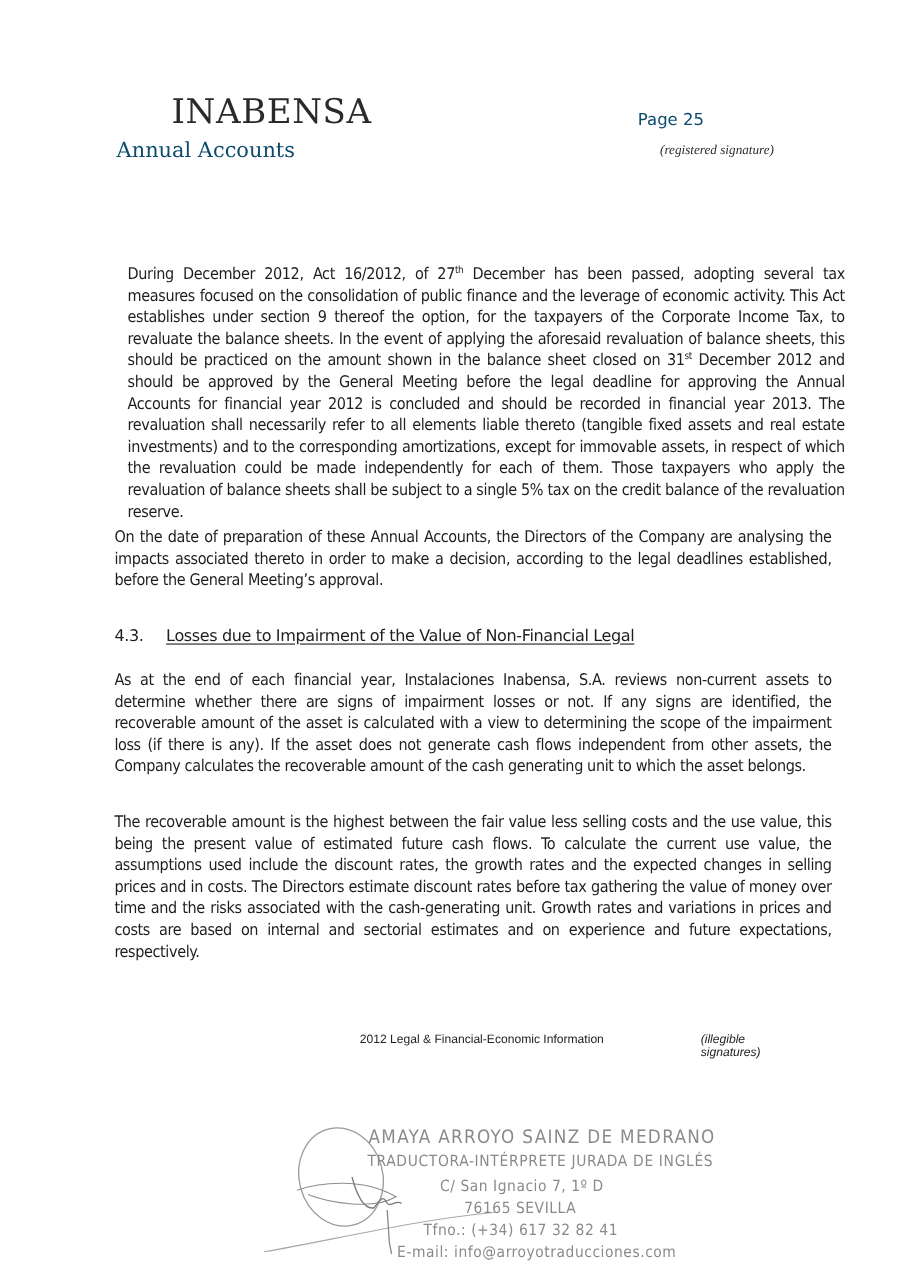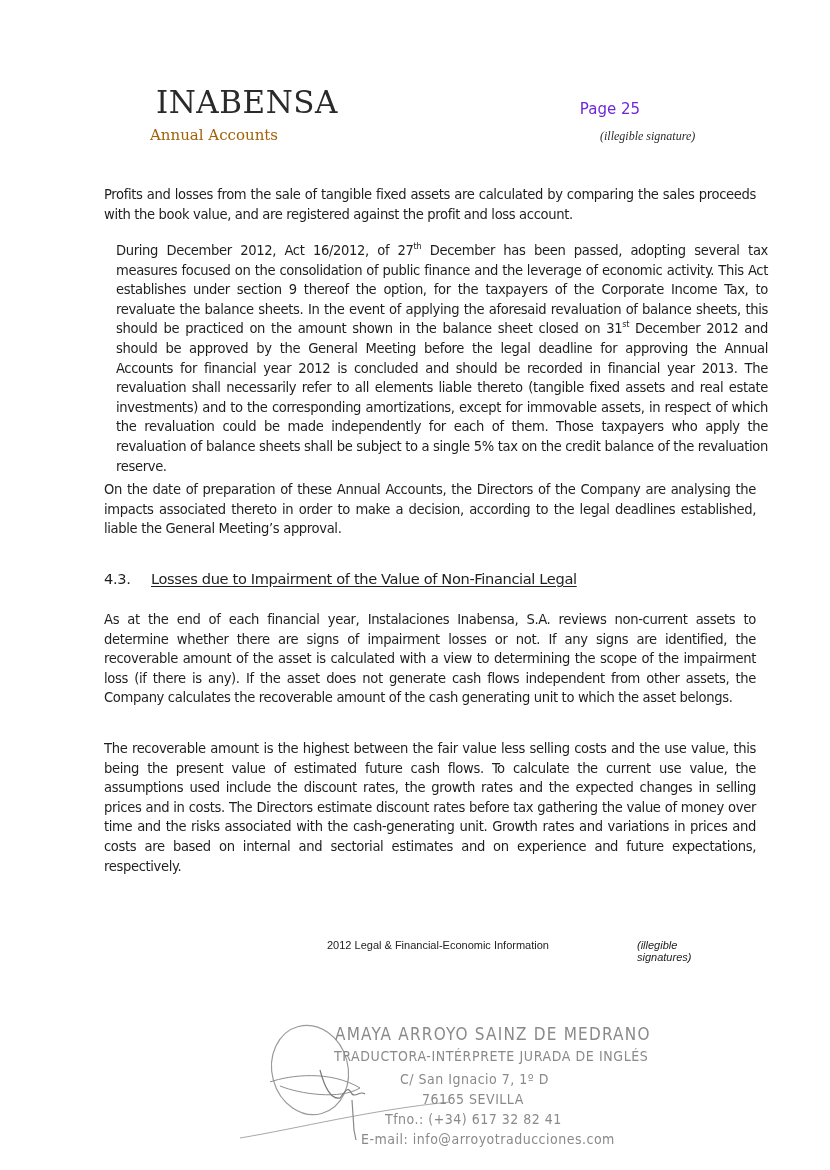--- a/index.html
+++ b/index.html
@@ -1,21 +1,21 @@
 <!DOCTYPE html>
 <html><head>
 <meta charset="utf-8">
 <style>
   html, body { margin: 0; padding: 0; background: #ffffff; }
   body { width: 830px; height: 1170px; position: relative; overflow: hidden; color: #1e1e1e; }
   .page { position: absolute; left: 0; top: 0; width: 716px; height: 1170px; background: #ffffff; }
 
   .logo { position: absolute; left: 156px; top: 84px; font-family: "DejaVu Serif", serif; font-size: 31px; letter-spacing: 0.5px; color: #2a2a2a; font-weight: normal; }
-  .subtitle { position: absolute; left: 106px; top: 126px; font-family: "DejaVu Serif", serif; font-size: 15px; color: #a16207; margin-left: 44px; }
-  .page-num { position: absolute; right: 76px; top: 100px; font-family: "DejaVu Sans", sans-serif; font-size: 15px; color: #6d28d9; }
+  .subtitle { position: absolute; left: 106px; top: 126px; font-family: "DejaVu Serif", serif; font-size: 19px; color: #0c4a6e; }
+  .page-num { position: absolute; right: 76px; top: 100px; font-family: "DejaVu Sans", sans-serif; font-size: 15px; color: #0c4a6e; }
   .sig-top { position: absolute; left: 600px; top: 129px; font-family: "Liberation Serif", serif; font-style: italic; font-size: 12px; color: #2a2a2a; }
 
   .body-text { position: absolute; left: 104px; width: 652px; font-family: "DejaVu Sans Condensed", "DejaVu Sans", sans-serif; font-stretch: condensed; font-size: 14.6px; line-height: 19.6px; text-align: justify; color: #1e1e1e; margin: 0; letter-spacing: -0.35px; }
   .body-text sup { font-size: 9px; line-height: 0; vertical-align: super; }
 
   .p1 { top: 184px; }
   .p2 { top: 240px; margin-left: 12px; }
   .p3 { top: 479px; }
   .heading { position: absolute; left: 104px; top: 570px; font-family: "DejaVu Sans", sans-serif; font-size: 14.6px; letter-spacing: -0.35px; color: #1e1e1e; }
   .heading .num { display: inline-block; width: 47px; }
@@ -37,27 +37,26 @@
   .stamp-svg { position: absolute; left: 0; top: 0; }
 </style>
 </head>
 <body>
 
 <div class="page">
 
   <div class="logo">INABENSA</div>
   <div class="subtitle">Annual Accounts</div>
   <div class="page-num">Page 25</div>
-  <div class="sig-top">(illegible signature)</div>
+  <div class="sig-top">(registered signature)</div>
 
-  <p class="body-text p1">Profits and losses from the sale of tangible fixed assets are calculated by comparing the sales proceeds with the book value, and are registered against the profit and loss account.</p>
 
   <p class="body-text p2"><span>During December 2012, Act 16/2012, of 27</span><sup>th</sup><span> December has been passed, adopting several tax measures focused on the consolidation of public finance and the leverage of economic activity. This Act establishes under section 9 thereof the option, for the taxpayers of the Corporate Income Tax, to revaluate the balance sheets. In the event of applying the aforesaid revaluation of balance sheets, this should be practiced on the amount shown in the balance sheet closed on 31</span><sup>st</sup><span> December 2012 and should be approved by the General Meeting before the legal deadline for approving the Annual Accounts for financial year 2012 is concluded and should be recorded in financial year 2013. The revaluation shall necessarily refer to all elements liable thereto (tangible fixed assets and real estate investments) and to the corresponding amortizations, except for immovable assets, in respect of which the revaluation could be made independently for each of them. Those taxpayers who apply the revaluation of balance sheets shall be subject to a single 5% tax on the credit balance of the revaluation reserve.</span></p>
 
-  <p class="body-text p3">On the date of preparation of these Annual Accounts, the Directors of the Company are analysing the impacts associated thereto in order to make a decision, according to the legal deadlines established, liable the General Meeting’s approval.</p>
+  <p class="body-text p3">On the date of preparation of these Annual Accounts, the Directors of the Company are analysing the impacts associated thereto in order to make a decision, according to the legal deadlines established, before the General Meeting’s approval.</p>
 
   <div class="heading">
     <span class="num">4.3.</span><span class="title">Losses due to Impairment of the Value of Non-Financial Legal</span>
   </div>
 
   <p class="body-text p4">As at the end of each financial year, Instalaciones Inabensa, S.A. reviews non-current assets to determine whether there are signs of impairment losses or not. If any signs are identified, the recoverable amount of the asset is calculated with a view to determining the scope of the impairment loss (if there is any). If the asset does not generate cash flows independent from other assets, the Company calculates the recoverable amount of the cash generating unit to which the asset belongs.</p>
 
   <p class="body-text p5">The recoverable amount is the highest between the fair value less selling costs and the use value, this being the present value of estimated future cash flows. To calculate the current use value, the assumptions used include the discount rates, the growth rates and the expected changes in selling prices and in costs. The Directors estimate discount rates before tax gathering the value of money over time and the risks associated with the cash-generating unit. Growth rates and variations in prices and costs are based on internal and sectorial estimates and on experience and future expectations, respectively.</p>
 
   <div class="footer-left">2012 Legal &amp; Financial-Economic Information</div>

